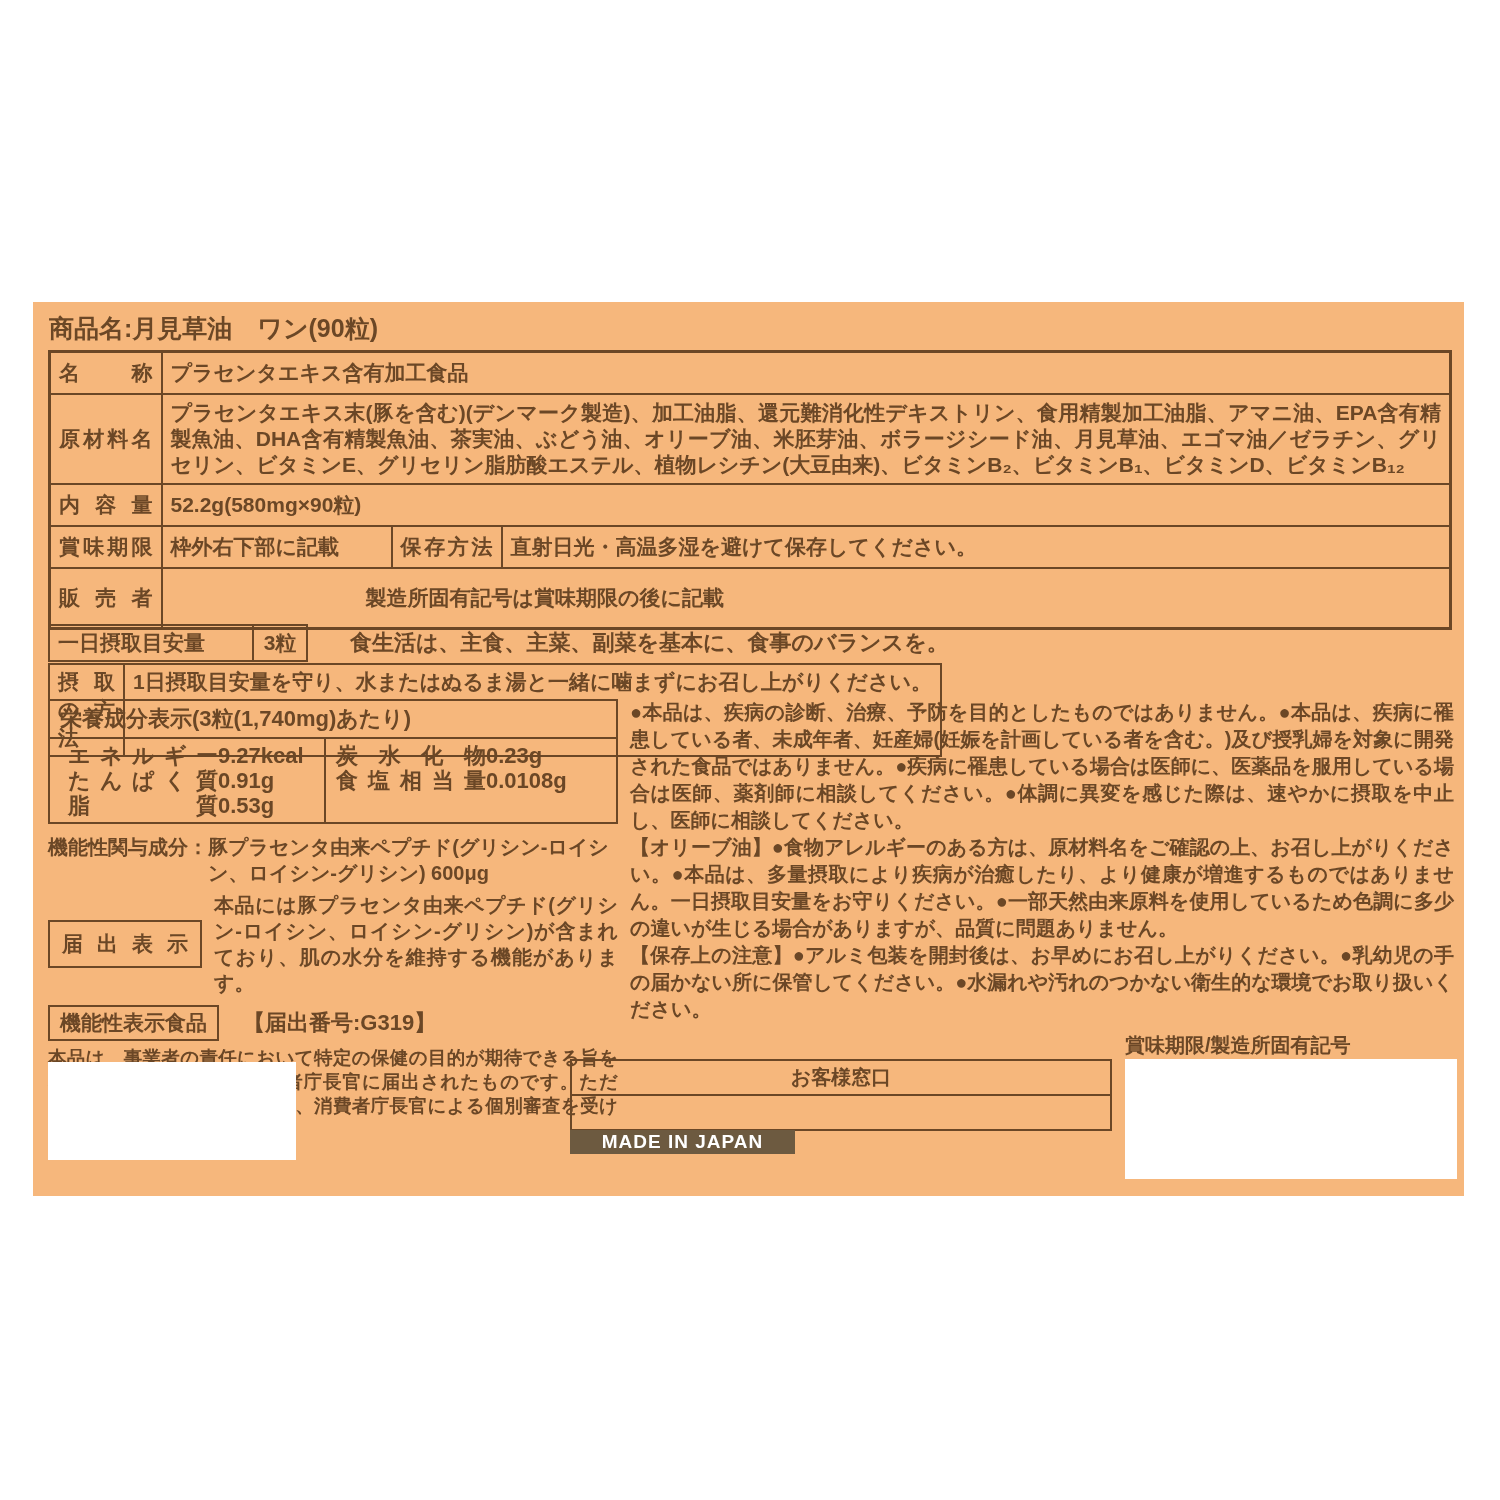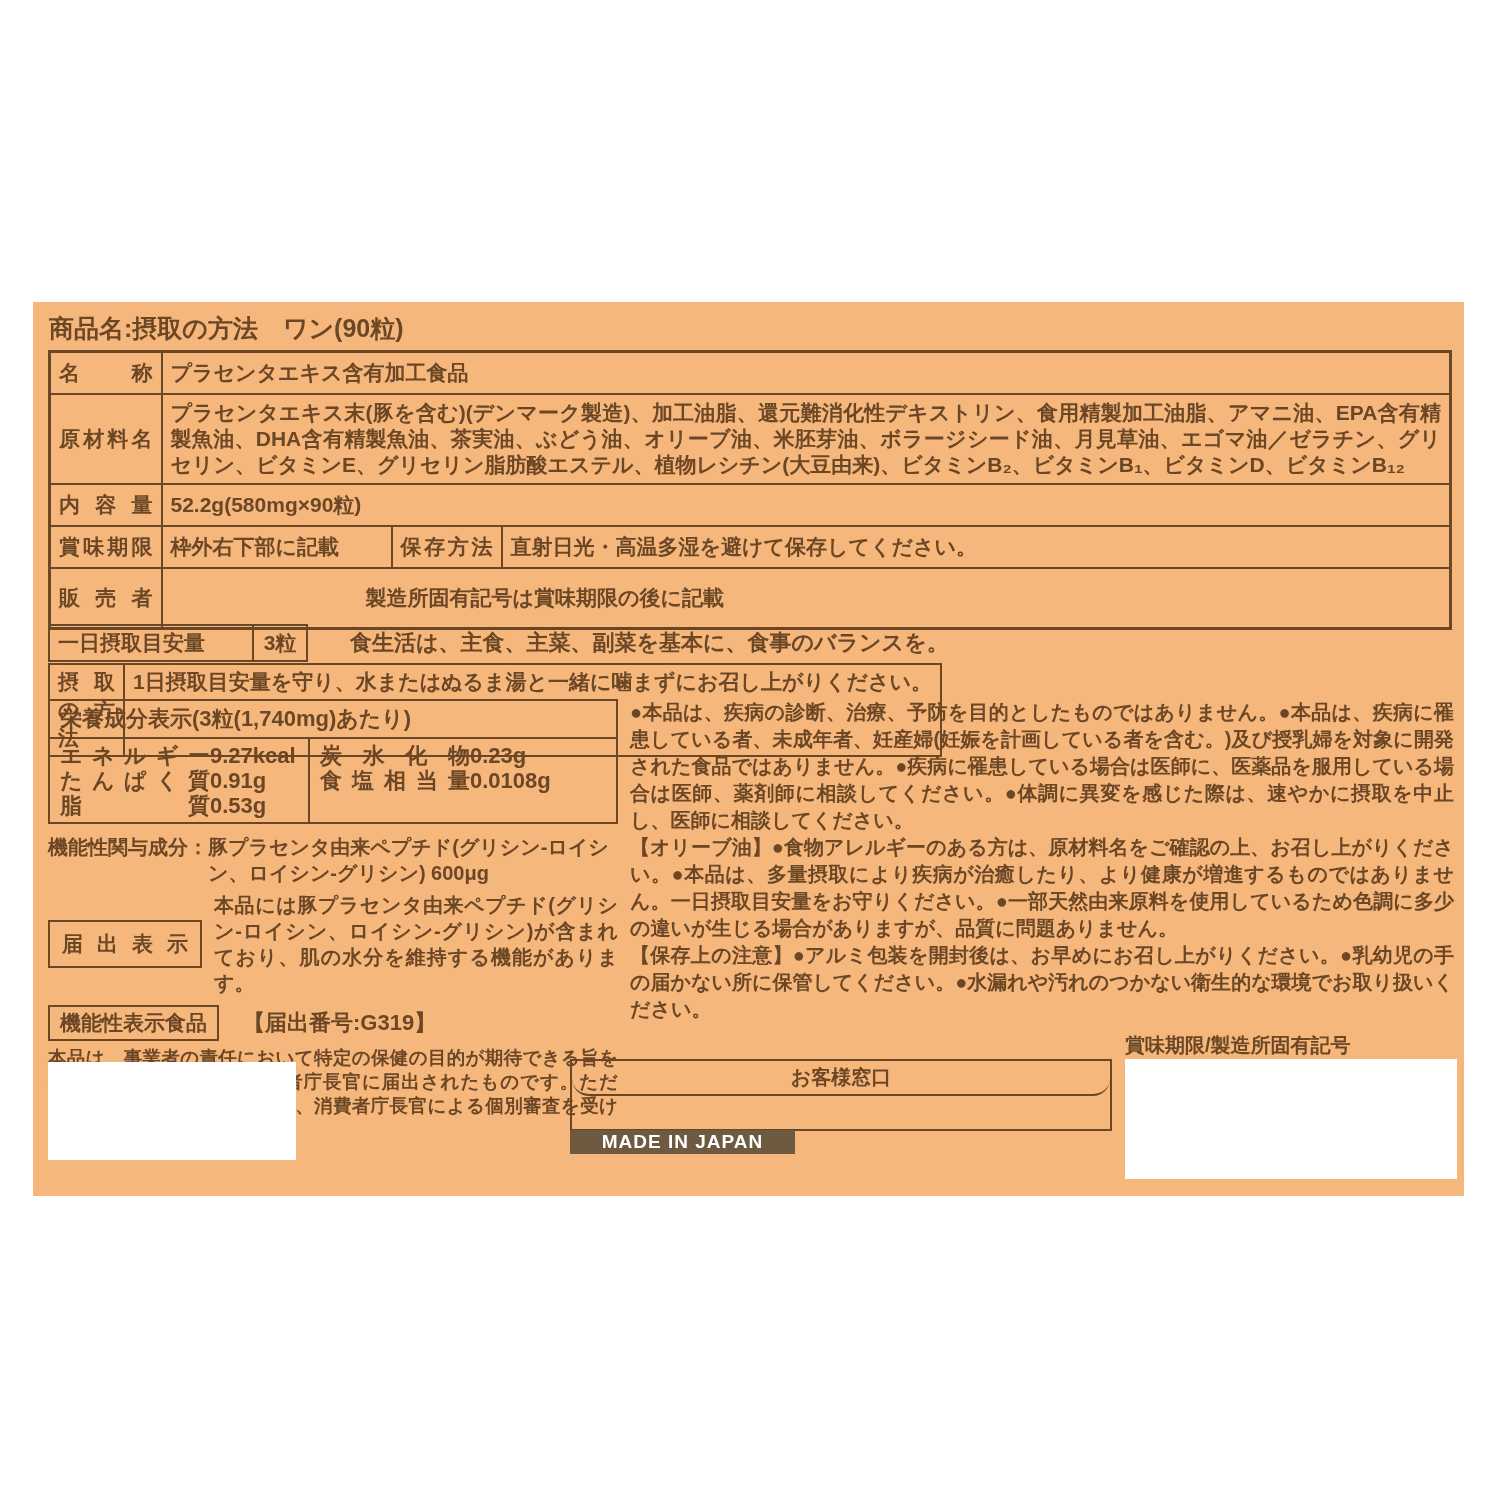--- a/index.html
+++ b/index.html
@@ -40,57 +40,57 @@
   .daily-amount{width:44px;padding:3px 4px;text-align:center;font-size:21px;}
   .daily-note{margin-left:42px;padding-top:4px;font-size:22px;}
   .method{position:absolute;left:15px;top:361px;display:flex;border:2px solid #6b4726;width:890px;}
   .method-label{width:134px;padding:3px 8px;border-right:2px solid #6b4726;font-size:21px;}
   .method-value{flex:1;padding:3px 8px;font-size:21px;white-space:nowrap;}
   
   .left-col{position:absolute;left:15px;top:397px;width:570px;}
   .nutrition{border:2px solid #6b4726;}
   .nut-title{padding:3px 10px;border-bottom:2px solid #6b4726;font-size:22px;}
   .nut-body{display:flex;}
-  .nut-left{width:258px;border-right:2px solid #6b4726;padding:4px 0;}
+  .nut-left{width:258px;border-right:2px solid #6b4726;padding:4px 8px;}
   .nut-right{flex:1;padding:4px 0;}
   .nut-row{display:flex;padding:0 10px;font-size:22px;line-height:25px;}
   .nut-name{width:150px;}
   .nut-val{flex:1;}
   .func{display:flex;margin-top:10px;font-size:20px;line-height:26px;}
   .func-label{white-space:nowrap;}
   .func-value{flex:1;}
   .notif{display:flex;margin-top:6px;align-items:center;gap:12px;}
   .notif-box{border:2px solid #6b4726;width:126px;padding:8px 12px;font-size:21px;flex:0 0 auto;}
   .notif-text{flex:1;font-size:20px;line-height:26px;text-align:justify;}
   .foshu{display:flex;align-items:center;margin-top:9px;gap:24px;}
   .foshu-box{border:2px solid #6b4726;padding:2px 10px;font-size:21px;}
   .foshu-num{font-size:22px;}
   .disclaimer{margin-top:5px;font-size:18.5px;line-height:24px;text-align:justify;}
   
   .right-col{position:absolute;left:597px;top:397px;width:824px;}
   .right-col p{margin:0;font-size:20px;line-height:27px;text-align:justify;}
   
   .box-left{position:absolute;left:15px;top:760px;width:248px;height:98px;background:#ffffff;}
   .customer{position:absolute;left:537px;top:757px;width:538px;border:2px solid #6b4726;}
-  .cust-title{text-align:center;font-size:20px;padding:3px 0;border-bottom:2px solid #6b4726;border-radius:17px;}
+  .cust-title{text-align:center;font-size:20px;padding:3px 0;border-bottom:2px solid #6b4726;}
   .cust-empty{height:33px;}
   .madein{
     position:absolute;left:537px;top:828px;width:225px;height:24px;
     background:#6d5a40;color:#ffffff;font-size:19px;letter-spacing:1px;
     display:flex;align-items:center;justify-content:center;
   }
   .expiry-note{position:absolute;left:1092px;top:730px;font-size:20px;}
   .box-right{position:absolute;left:1092px;top:757px;width:332px;height:120px;background:#ffffff;}
 </style>
 </head>
 <body>
 
 <div class="label">
 
-  <div class="product-name">商品名:摂取の方法　ワン(90粒)</div>
+  <div class="product-name">商品名:月見草油　ワン(90粒)</div>
 
   <table class="spec">
     <colgroup>
         <col style="width:112px">
         <col style="width:230px">
         <col style="width:110px">
         <col>
       </colgroup>
     <tbody>
         <tr class="r-name">

